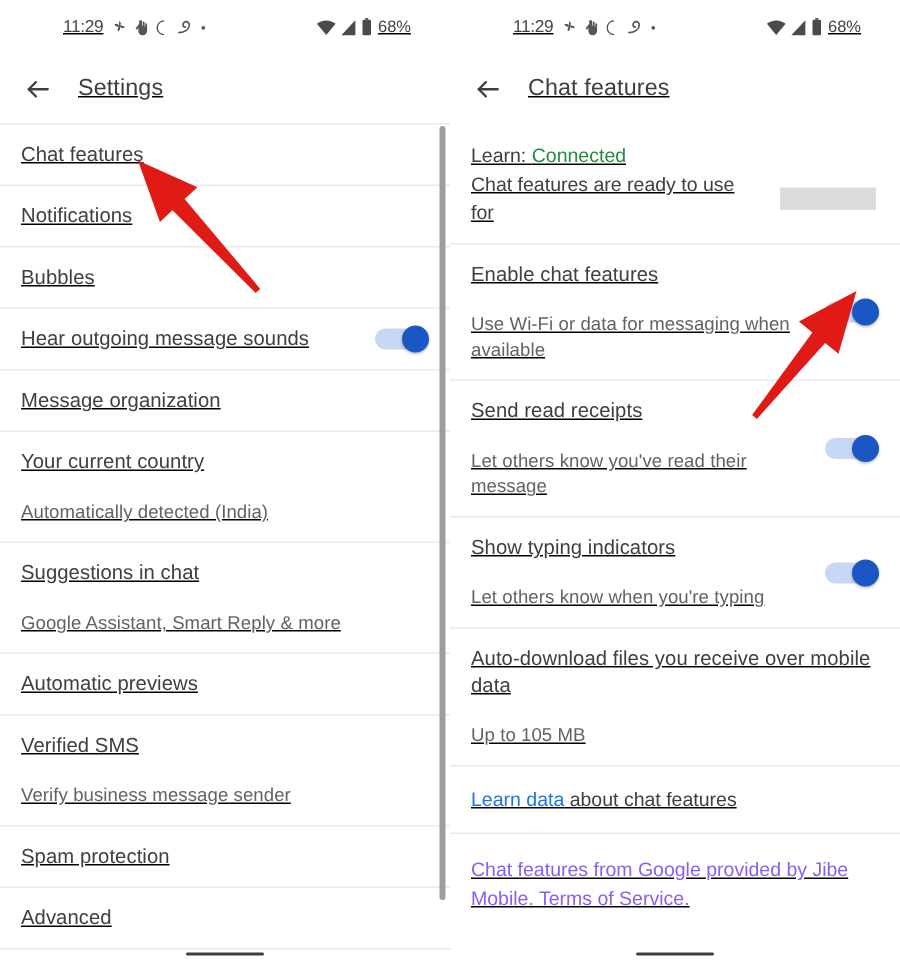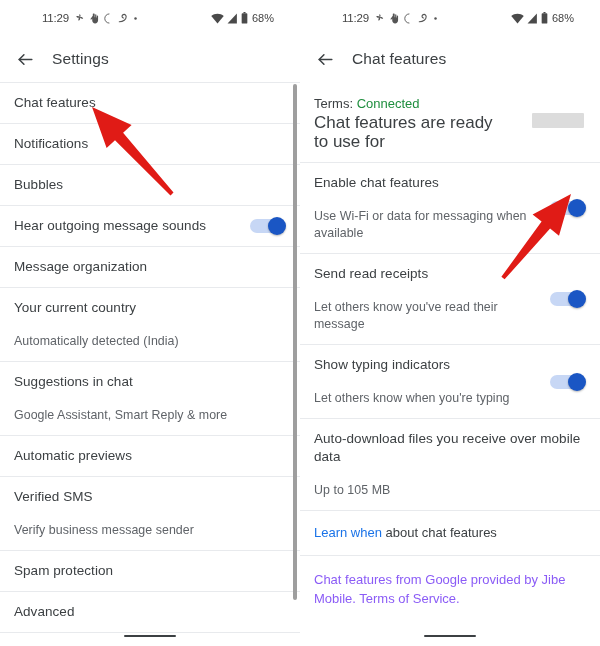--- a/index.html
+++ b/index.html
@@ -20,20 +20,21 @@
     width: 600px;
     height: 646px;
     position: relative;
   }
   .screen {
     width: 300px;
     height: 646px;
     position: relative;
     background: #ffffff;
     overflow: hidden;
+    text-decoration: underline;
   }
 
   
   .statusbar {
     height: 36px;
     display: flex;
     align-items: center;
     padding: 0 14px;
     box-sizing: border-box;
     color: #4a4a4a;
@@ -148,24 +149,25 @@
     border-bottom: 1px solid #e8eaed;
     box-sizing: border-box;
   }
   .status-line {
     font-size: 13px;
     color: #3c4043;
     line-height: 19px;
   }
   .status-connected { color: #1e8e3e; }
   .redact-line {
-    font-size: 17px;
+    font-size: 13px;
     color: #3c4043;
     line-height: 19px;
     display: flex;
+    align-items: center;
     gap: 23px;
   }
   .redact-box {
     display: inline-block;
     width: 68px;
     height: 15px;
     background: #dcdcdc;
     border-radius: 1px;
   }
   .learn-block {
@@ -413,21 +415,21 @@
         <svg width="19" height="19" viewBox="0 0 24 24" fill="none" stroke="#3c4043" stroke-width="1.9" stroke-linecap="round" stroke-linejoin="round">
             <path d="M20 12H4"></path>
             <path d="M10 6l-6 6 6 6"></path>
           </svg>
       </div>
       <div class="appbar-title">Chat features</div>
     </div>
 
     <div class="status-block">
       <div class="status-line">
-        <span>Terms:</span>
+        <span>Learn:</span>
         <span class="status-connected">Connected</span>
       </div>
       <div class="redact-line">
         <span>Chat features are ready to use for</span>
         <span class="redact-box"></span>
       </div>
     </div>
 
     <div class="list" id="right-list">
         <div class="row">
@@ -459,21 +461,21 @@
         </div>
         <div class="row">
           <div class="row-texts">
             <div class="row-title">Auto-download files you receive over mobile data</div>
             <div class="row-sub">Up to 105 MB</div>
           </div>
         </div>
       </div>
 
     <div class="learn-block">
-      <span class="learn-link">Learn when</span><span> about chat features</span>
+      <span class="learn-link">Learn data</span><span> about chat features</span>
     </div>
 
     <div class="footer-block">Chat features from Google provided by Jibe Mobile. Terms of Service.</div>
 
     <div class="gesture"></div>
   </div>
 
   <div class="scrollbar"></div>
 </div>
 

